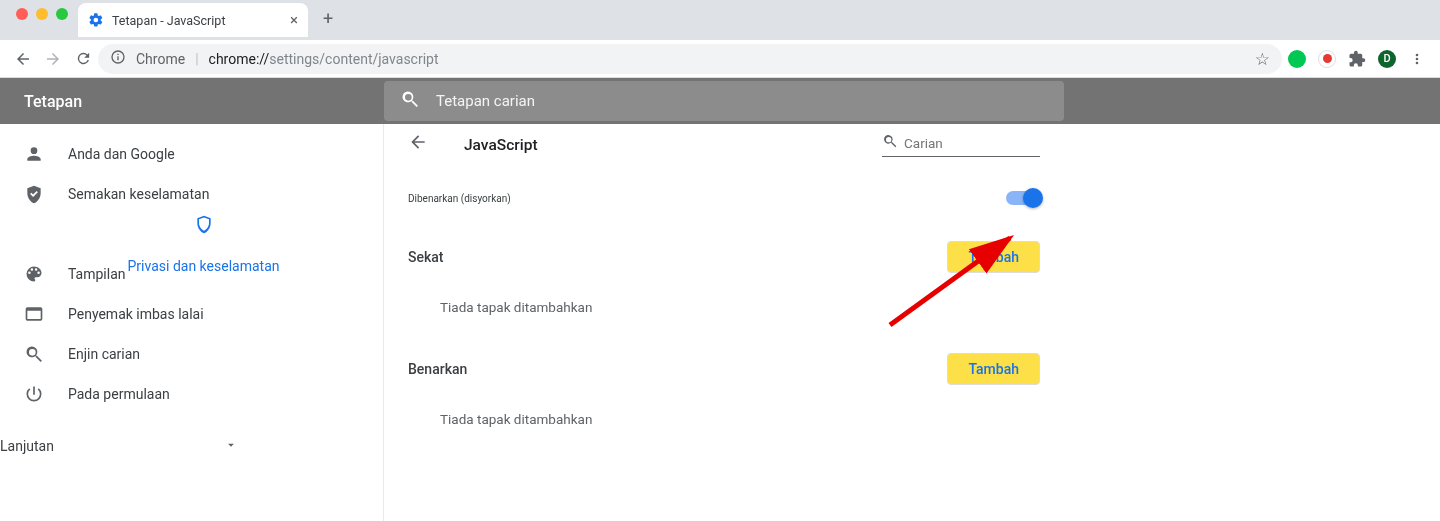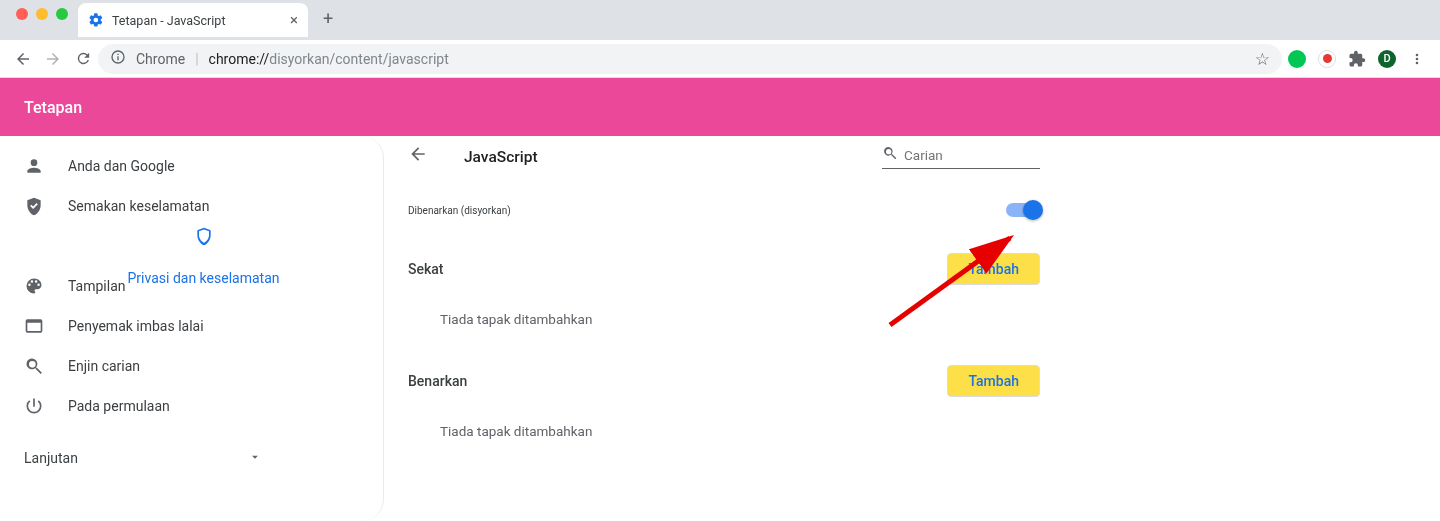--- a/index.html
+++ b/index.html
@@ -24,34 +24,34 @@
 .omnibox { flex: 1; height: 30px; background: #f1f3f4; border-radius: 15px; display: flex; align-items: center; padding: 0 12px; gap: 10px; font-size: 14px; color: #5f6368; }
 .omnibox .url-chrome-label { color: #5f6368; }
 .omnibox .url-divider { color: #c0c3c8; }
 .omnibox .url-scheme { color: #202124; }
 .omnibox .url-rest { color: #80868b; }
 .ext-icons { display: flex; align-items: center; gap: 12px; padding: 0 6px; }
 .ext-icon { width: 18px; height: 18px; border-radius: 50%; display:flex; align-items:center; justify-content:center; }
 
 
 .settings-app { display: flex; flex-direction: column; height: calc(521px - 78px); }
-.topbar { background: #ec4899; height: 58px; display: flex; align-items: center; color: #fff; }
+.topbar { background: #737373; height: 46px; display: flex; align-items: center; color: #fff; }
 .topbar-title { width: 384px; padding-left: 24px; font-size: 16px; font-weight: 500; }
 .topbar-search { flex: 0 0 680px; background: rgba(255,255,255,0.18); border-radius: 4px; height: 40px; display: flex; align-items: center; padding: 0 16px; gap: 16px; }
 .topbar-search input { background: transparent; border: none; outline: none; color: #fff; font-size: 15px; flex: 1; }
 .topbar-search input::placeholder { color: rgba(255,255,255,0.9); }
 
 .body-row { display: flex; flex: 1; min-height: 0; }
-.sidebar { width: 384px; padding-top: 10px; border-right: 1px solid #e8eaed; overflow-y: auto; border-radius: 22px; }
+.sidebar { width: 384px; padding-top: 10px; border-right: 1px solid #e8eaed; overflow-y: auto; }
 .side-item { height: 40px; display: flex; align-items: center; padding-left: 24px; gap: 24px; font-size: 14px; color: #3c4043; cursor: pointer; }
 .side-item.active { color: #1a73e8; flex-direction: column; }
 .side-item.active .side-icon svg { fill: #1a73e8; }
 .side-icon { width: 20px; height: 20px; display: flex; align-items: center; justify-content: center; }
 .side-icon svg { fill: #5f6368; }
-.advanced { height: 48px; display: flex; align-items: center; padding-left: 24px; font-size: 14px; color: #3c4043; gap: 170px; margin-top: 8px; }
+.advanced { height: 48px; display: flex; align-items: center; font-size: 14px; color: #3c4043; gap: 170px; margin-top: 8px; }
 
 .content-col { flex: 0 0 680px; padding: 0; }
 .page-header { display: flex; align-items: center; padding: 8px 24px 12px 24px; gap: 36px; }
 .back-arrow { color: #5f6368; font-size: 19px; }
 .page-title { font-size: 15.5px; color: #202124; font-weight: 500; flex: 1; }
 .page-search { display: flex; align-items: center; gap: 6px; border-bottom: 1px solid #5f6368; padding-bottom: 3px; width: 158px; }
 .page-search input { border: none; outline: none; font-size: 13.5px; color: #3c4043; flex:1; }
 
 .setting-row { display: flex; align-items: center; padding: 22px 24px 22px 24px; font-size: 10px; color: #3c4043; }
 .setting-row .label { flex: 1; }
@@ -107,21 +107,21 @@
         </svg>
     </div>
     <div class="omnibox">
       <span>
         <svg width="16" height="16" viewBox="0 0 24 24">
             <path fill="#5f6368" d="M11 7h2v2h-2zm0 4h2v6h-2zm1-9a10 10 0 1 0 10 10A10 10 0 0 0 12 2zm0 18a8 8 0 1 1 8-8 8 8 0 0 1-8 8z"></path>
           </svg>
       </span>
       <span class="url-chrome-label">Chrome</span>
       <span class="url-divider">|</span>
-      <span><span class="url-scheme">chrome://</span><span class="url-rest">disyorkan/content/javascript</span></span>
+      <span><span class="url-scheme">chrome://</span><span class="url-rest">settings/content/javascript</span></span>
       <span style="margin-left:auto" class="star-icon">☆</span>
     </div>
     <div class="ext-icons">
       <div class="ext-icon" style="background:#00c853"></div>
       <div class="ext-icon" style="background:#fff;border:1px solid #e0e0e0;position:relative">
           <div style="width:9px;height:9px;background:#e53935;border-radius:50%;"></div>
         </div>
       <div class="ext-icon">
         <svg width="18" height="18" viewBox="0 0 24 24">
             <path fill="#5f6368" d="M20.5 11H19V7a2 2 0 0 0-2-2h-4V3.5a2.5 2.5 0 0 0-5 0V5H4a2 2 0 0 0-2 2v3.8h1.5a2.7 2.7 0 0 1 0 5.4H2V20a2 2 0 0 0 2 2h3.8v-1.5a2.7 2.7 0 0 1 5.4 0V22H17a2 2 0 0 0 2-2v-4h1.5a2.5 2.5 0 0 0 0-5z"></path>
@@ -135,20 +135,28 @@
             <path fill="#5f6368" d="M12 8a2 2 0 1 0-2-2 2 2 0 0 0 2 2zm0 2a2 2 0 1 0 2 2 2 2 0 0 0-2-2zm0 6a2 2 0 1 0 2 2 2 2 0 0 0-2-2z"></path>
           </svg>
       </div>
     </div>
   </div>
 </div>
 
 <div class="settings-app">
   <div class="topbar">
     <div class="topbar-title">Tetapan</div>
+    <div class="topbar-search">
+      <span>
+        <svg width="20" height="20" viewBox="0 0 24 24">
+            <path fill="#fff" d="M15.5 14h-.79l-.28-.27a6.471 6.471 0 1 0-.7.7l.27.28v.79L20 21.49 21.49 20zM10 14a4 4 0 1 1 4-4 4 4 0 0 1-4 4z"></path>
+          </svg>
+      </span>
+      <input type="text" placeholder="Tetapan carian" style="">
+    </div>
   </div>
 
   <div class="body-row">
     <div class="sidebar">
       <div class="side-item">
         <span class="side-icon">
             <svg width="20" height="20" viewBox="0 0 24 24">
               <path d="M12 12a4 4 0 1 0-4-4 4 4 0 0 0 4 4zm0 2c-2.67 0-8 1.34-8 4v2h16v-2c0-2.66-5.33-4-8-4z"></path>
             </svg>
           </span>

